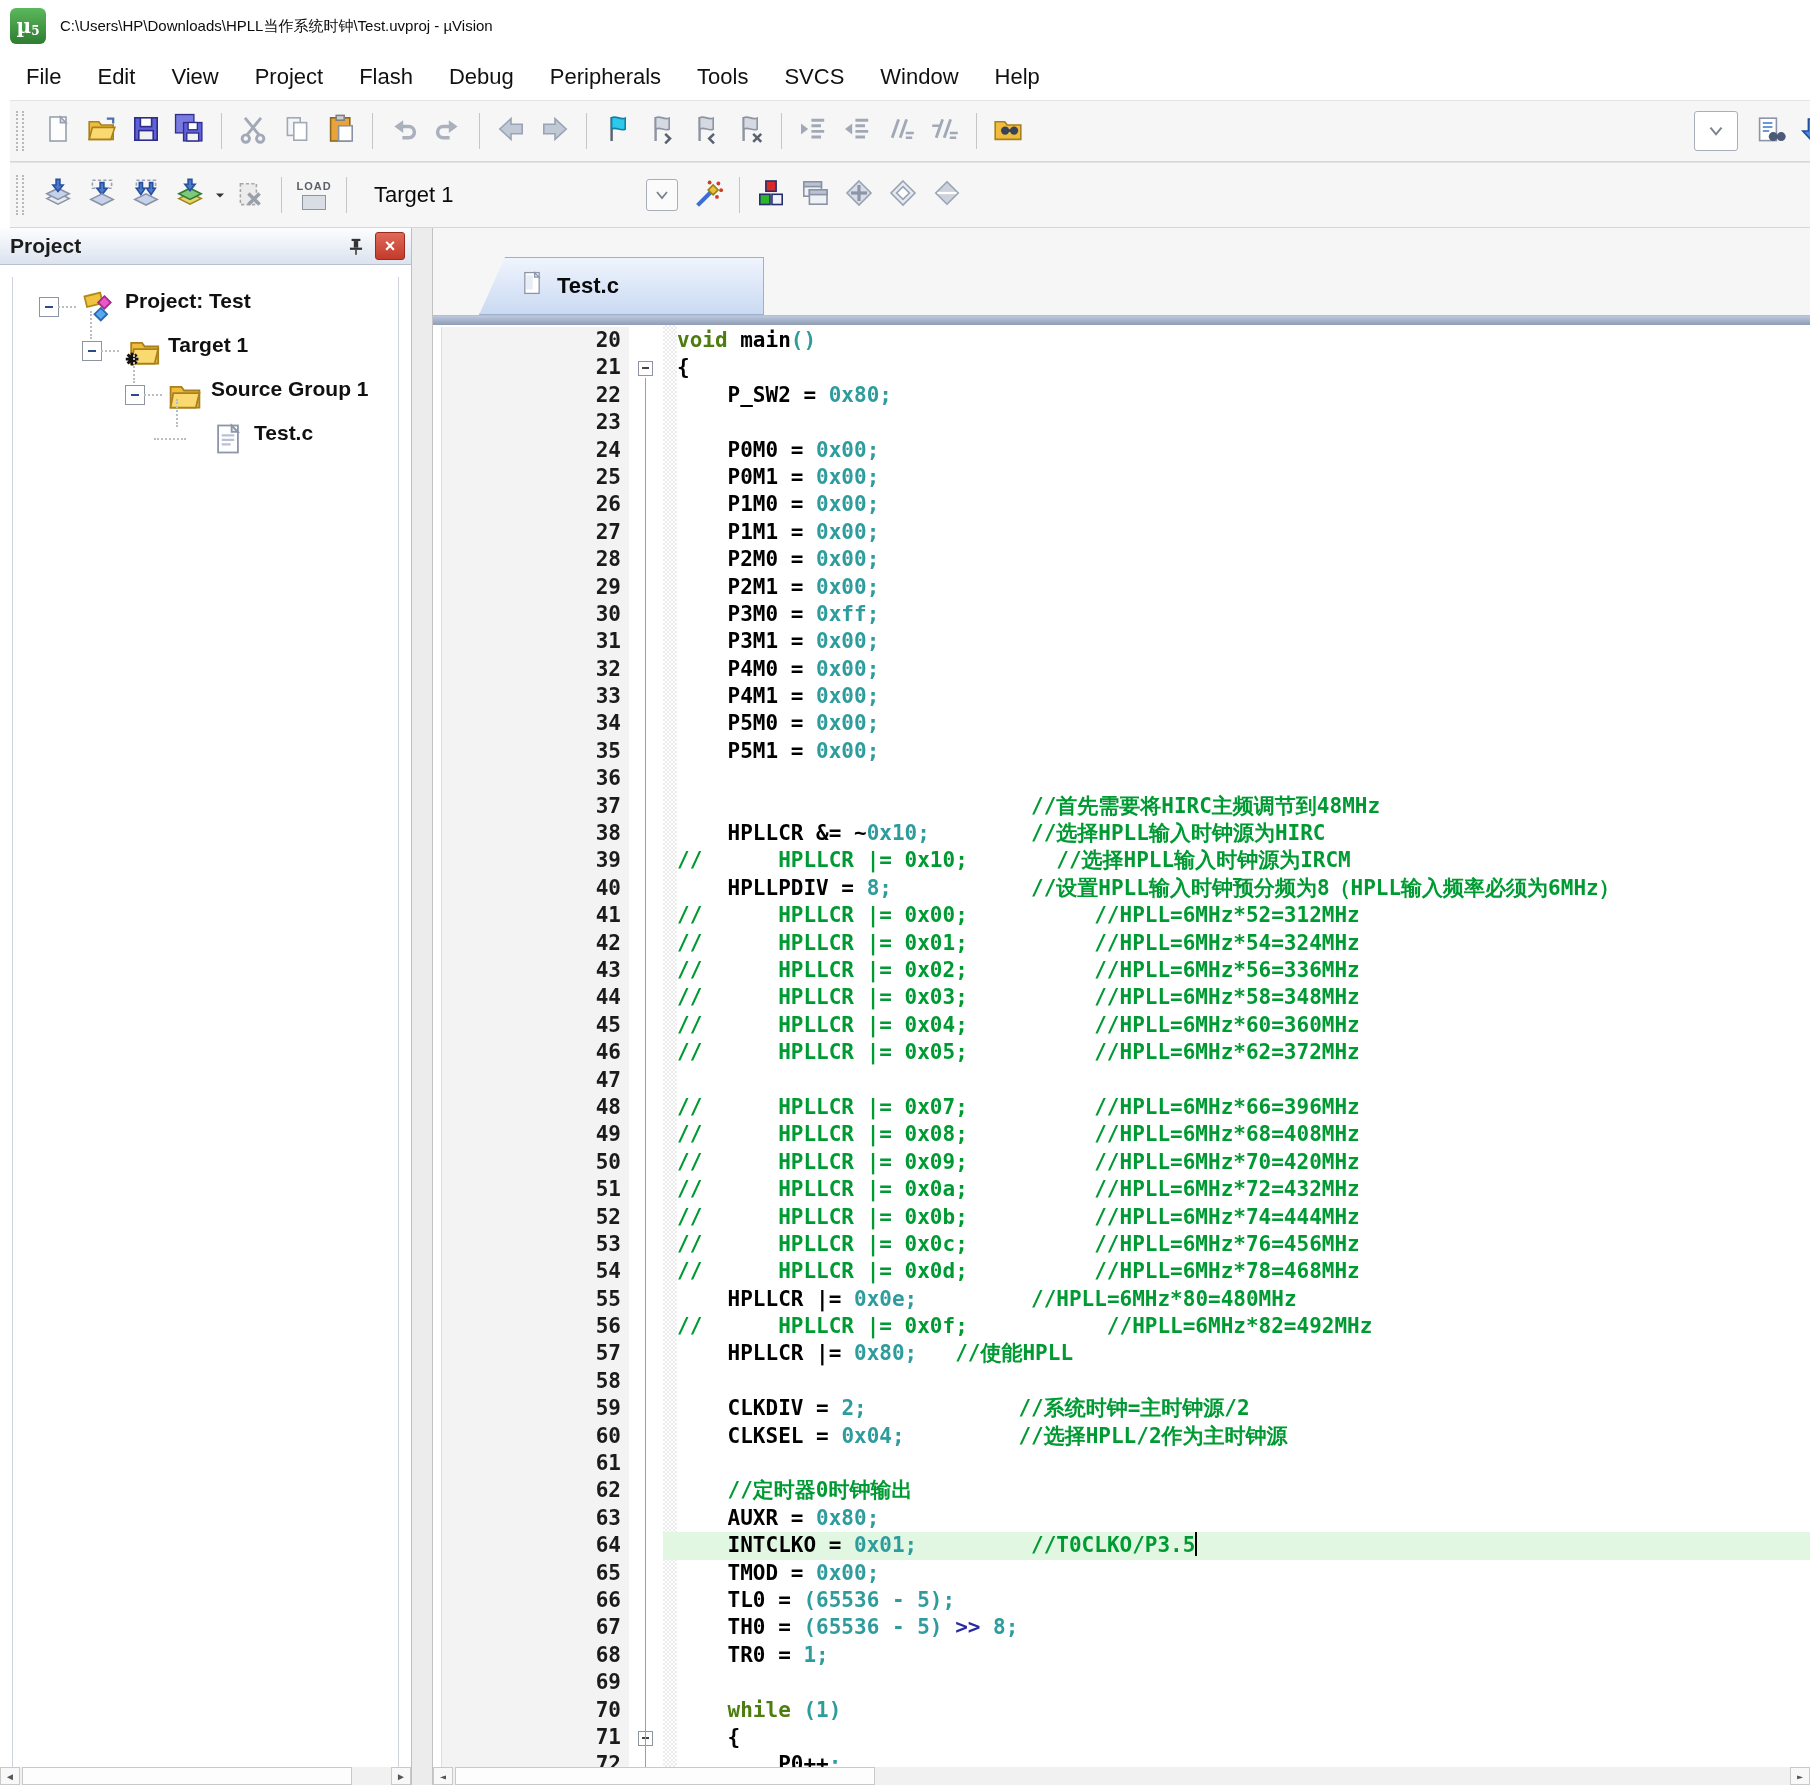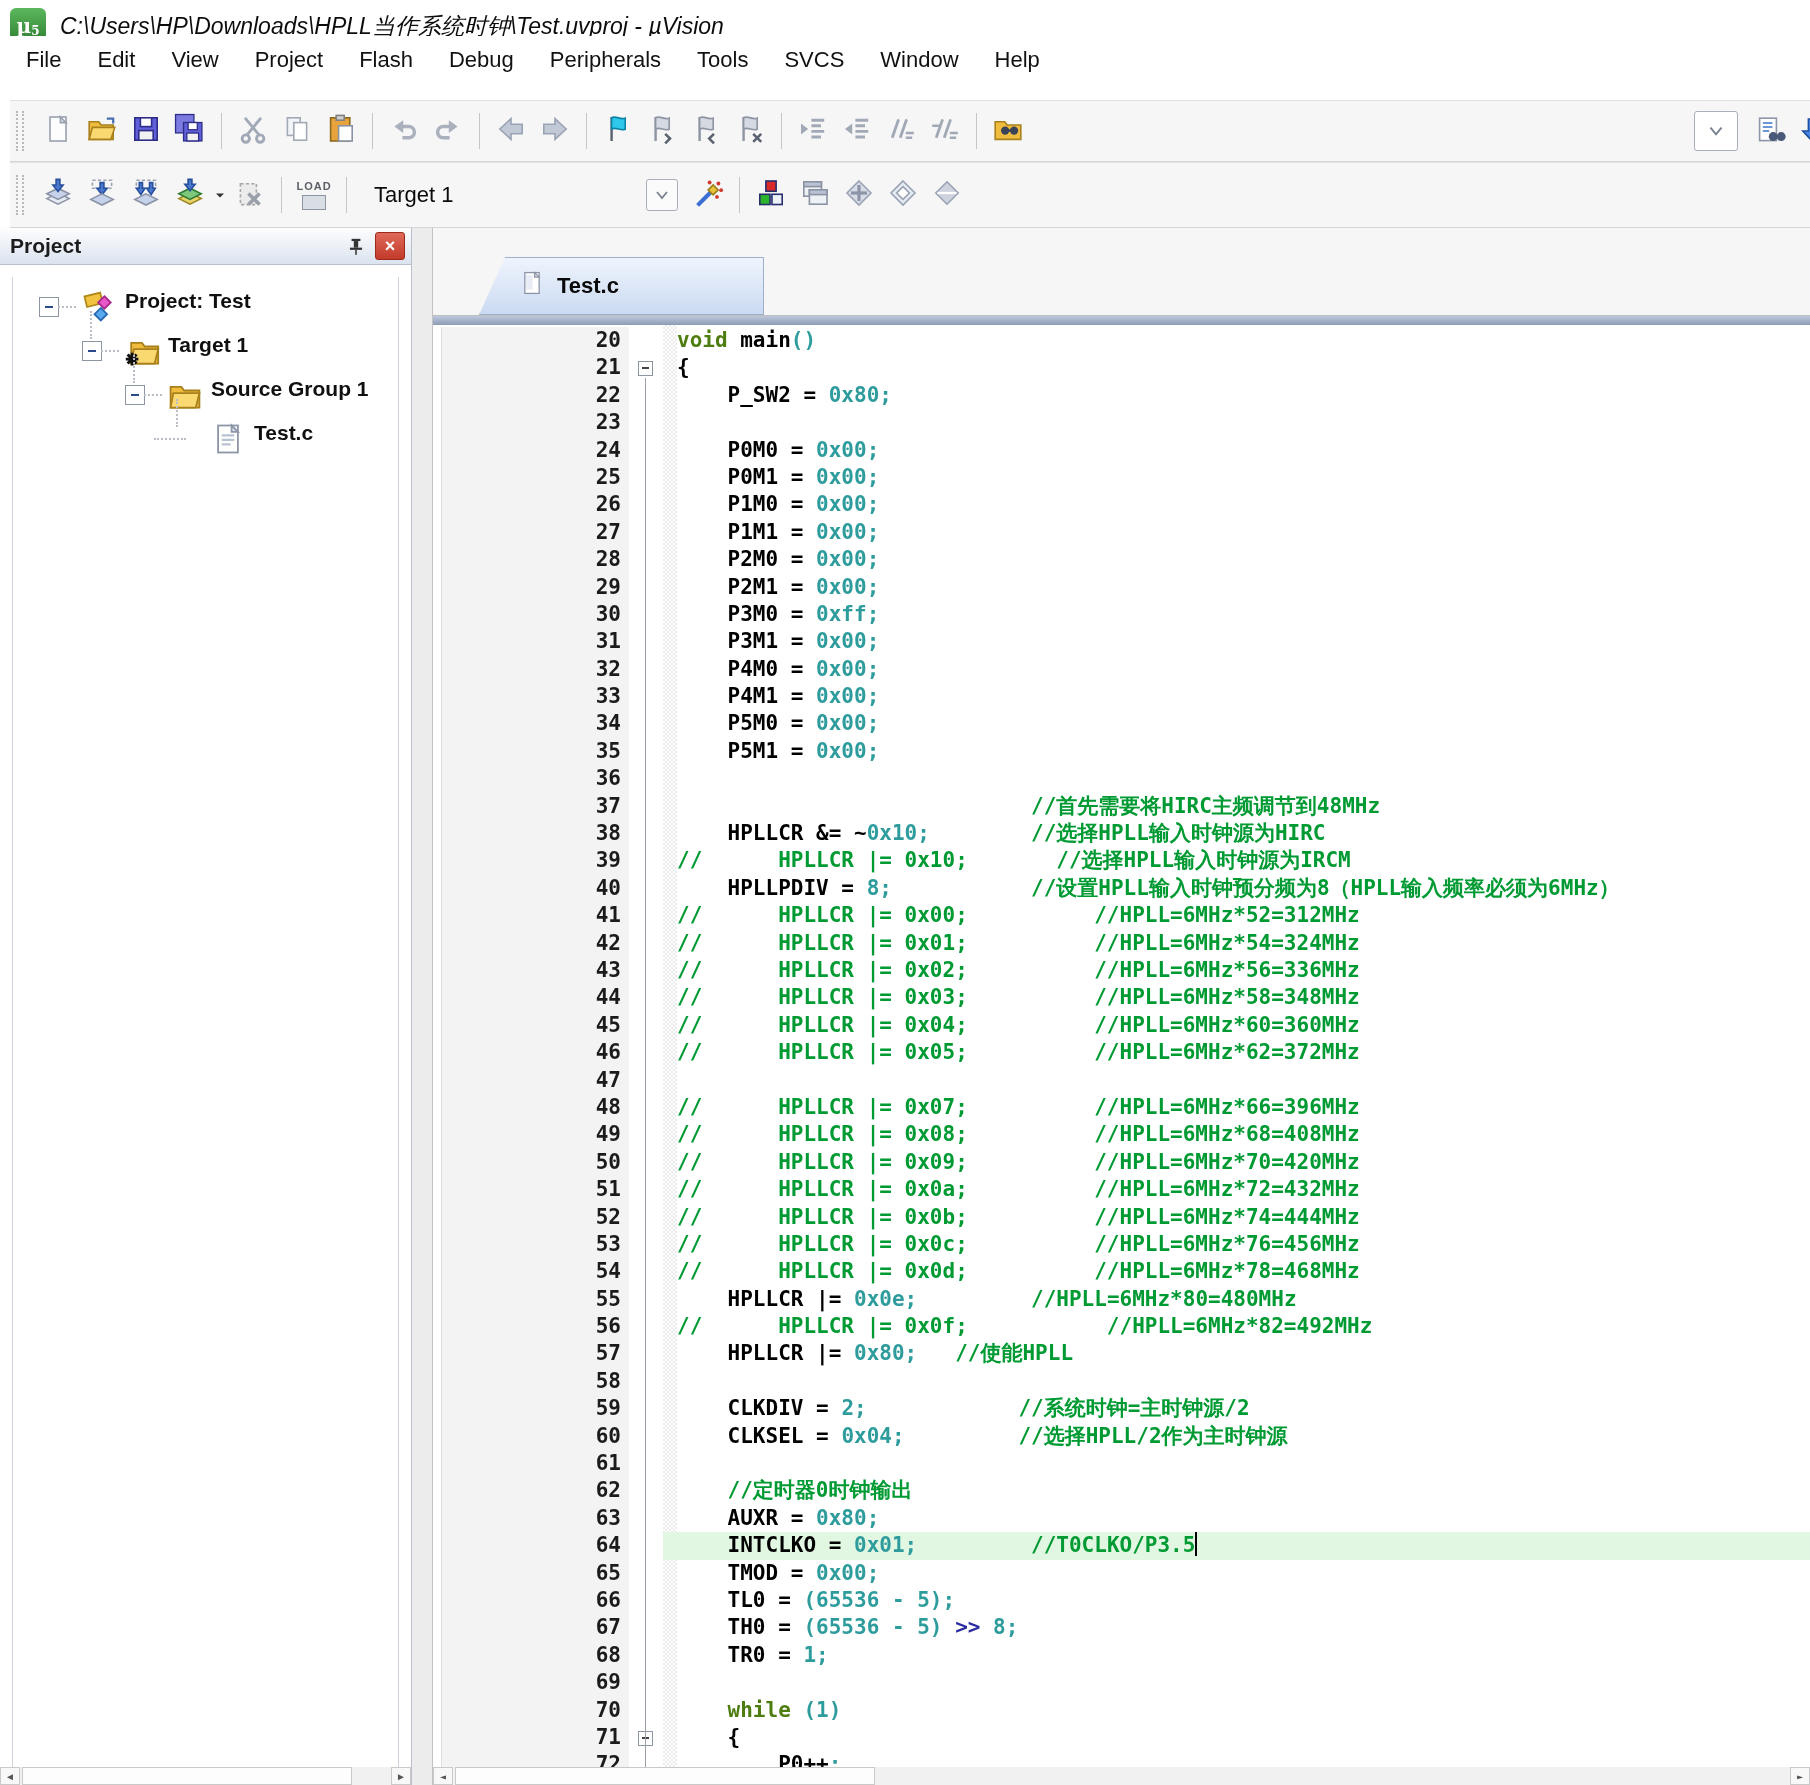--- a/index.html
+++ b/index.html
@@ -5,23 +5,23 @@
   html,body{margin:0;padding:0;}
   body{width:1810px;height:1785px;position:relative;overflow:hidden;background:#fff;
        font-family:"Liberation Sans",sans-serif;color:#111;}
   
   #titlebar{position:absolute;left:0;top:0;width:1810px;height:52px;background:#fff;
             display:flex;align-items:center;}
   #applogo{width:36px;height:36px;margin:0 14px 0 10px;border-radius:6px;
            background:linear-gradient(#5cb85c,#2e7d32);display:flex;align-items:center;justify-content:center;
            color:#fff;font-weight:bold;font-size:20px;font-family:"DejaVu Serif",serif;}
   #applogo small{font-size:12px;margin-top:10px;}
-  #wintitle{font-size:23px;color:#0c0c0c;font-style:italic;}
-  
-  #menubar{position:absolute;left:0;top:36px;width:1810px;height:48px;background:#fff;
+  #wintitle{font-size:15px;color:#0c0c0c;}
+  
+  #menubar{position:absolute;left:0;top:53px;width:1810px;height:48px;background:#fff;
            display:flex;align-items:center;font-size:22px;}
   .menu-item{padding:6px 18px;cursor:default;}
   .menu-item:first-child{margin-left:8px;}
   
   .toolbar{position:absolute;left:10px;width:1810px;background:#f6f6f6;display:flex;align-items:center;
            border-top:1px solid #e3e3e3;border-bottom:1px solid #d6d6d6;box-sizing:border-box;}
   #tb1{top:100px;height:62px;}
   #tb2{top:162px;height:66px;}
   .thandle{width:4px;height:40px;border-left:2px dotted #b9b9b9;border-right:2px dotted #b9b9b9;margin:0 12px 0 6px;}
   .tbtn{width:44px;height:48px;display:flex;align-items:center;justify-content:center;border-radius:3px;}

